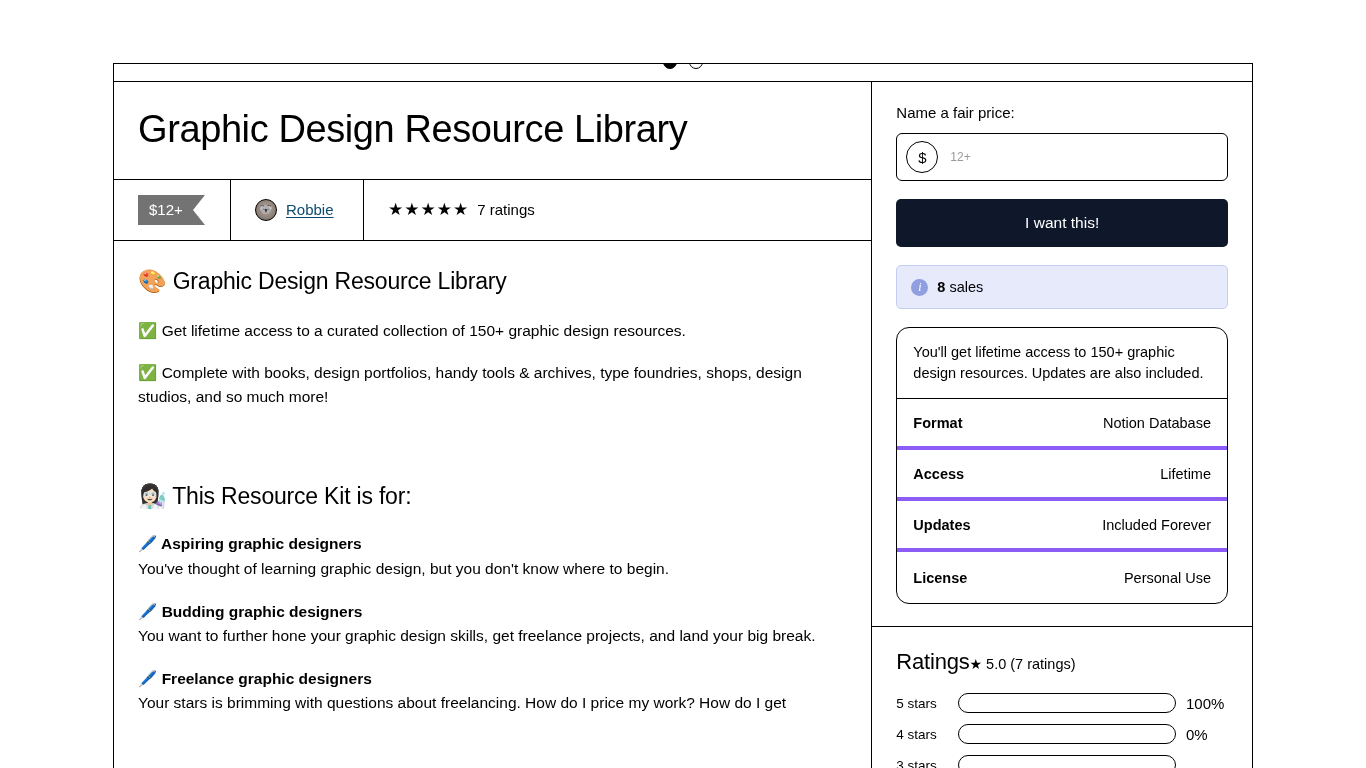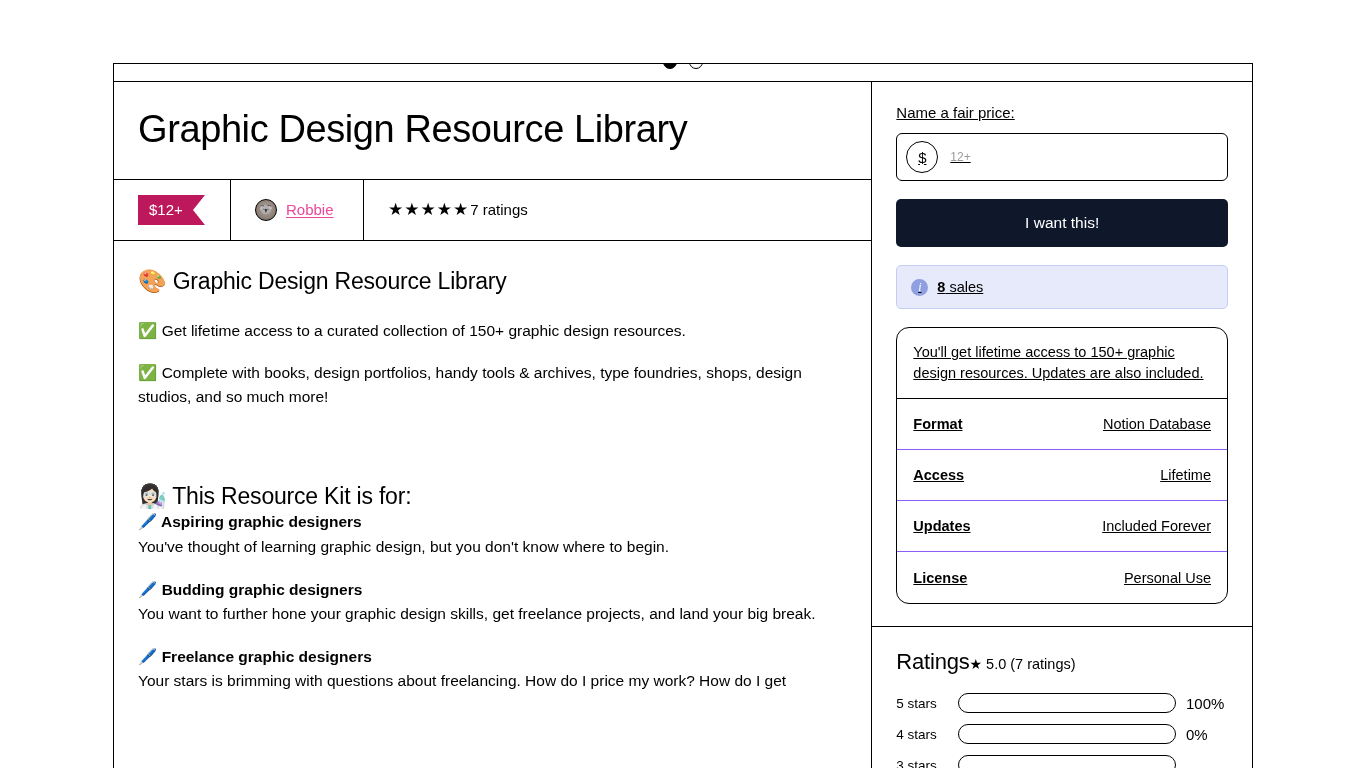--- a/index.html
+++ b/index.html
@@ -124,26 +124,26 @@
     margin-right: 9px;
     flex: none;
     display: flex; align-items: center; justify-content: center;
     font-size: 11px;
     overflow: hidden;
   }
   #author-name {
     font-size: 15px;
     text-decoration: underline;
     text-underline-offset: 2px;
-    color: #ec4899;
+    color: #0c4a6e;
   }
 
   
   #meta-stars { font-size: 17px; letter-spacing: 1px; line-height: 1; }
-  #meta-rating-count { font-size: 15px; margin-left: 1px; }
+  #meta-rating-count { font-size: 15px; margin-left: 8px; }
 
   
   #description {
     padding: 26px 24px 0 24px;
     overflow: hidden;
     flex: 1;
   }
   .desc-h2 {
     font-size: 23px;
     font-weight: 400;
@@ -154,38 +154,38 @@
   .emoji { font-family: "DejaVu Sans", sans-serif; }
   .desc-p {
     font-size: 15.5px;
     line-height: 1.55;
     margin-bottom: 18px;
   }
   .spacer-lg { height: 56px; }
   .kit-h2 {
     font-size: 23px;
     font-weight: 400;
+    margin-bottom: 22px;
     letter-spacing: -0.2px;
   }
   .kit-head {
     font-size: 15.5px;
     font-weight: bold;
     line-height: 1.5;
   }
   .kit-text {
     font-size: 15.5px;
     line-height: 1.55;
     margin-bottom: 19px;
   }
 
   
   #purchase-panel {
     padding: 22px 24px 22px 24px;
     border-bottom: 1px solid #000;
-    text-decoration: underline;
   }
   #price-label { font-size: 15px; margin-bottom: 12px; }
 
   #price-input-row {
     display: flex;
     align-items: center;
     height: 48px;
     border: 1px solid #000;
     border-radius: 6px;
     padding: 0 9px;
@@ -259,21 +259,21 @@
     line-height: 1.42;
     padding: 14px 16px 15px 16px;
     border-bottom: 1px solid #000;
   }
   .detail-row {
     display: flex;
     align-items: center;
     justify-content: space-between;
     height: 51px;
     padding: 0 16px;
-    border-bottom: 1px solid #8b5cf6;
+    border-bottom: 4px solid #8b5cf6;
     font-size: 14.5px;
   }
   .detail-row:last-child { border-bottom: none; }
   .detail-key { font-weight: bold; }
   .detail-val { text-align: left; }
 
   
   #ratings-panel { padding: 22px 24px 0 24px; }
   #ratings-head {
     display: flex;
@@ -322,21 +322,21 @@
   <div id="card-body">
 
     <div id="main-col">
 
       <div id="title-block">
         <h1 id="page-title">Graphic Design Resource Library</h1>
       </div>
 
       <div id="meta-bar">
         <div class="meta-cell" id="meta-price">
-          <span id="price-tag" style="background: #be185d;">$12+</span>
+          <span id="price-tag" style="background: #737373;">$12+</span>
         </div>
         <div class="meta-cell" id="meta-author">
           <span id="author-avatar">
               <span class="emoji">🐨</span>
             </span>
           <a href="#" id="author-name">Robbie</a>
         </div>
         <div class="meta-cell" id="meta-rating">
           <span id="meta-stars">★★★★★</span>
           <span id="meta-rating-count">7 ratings</span>

